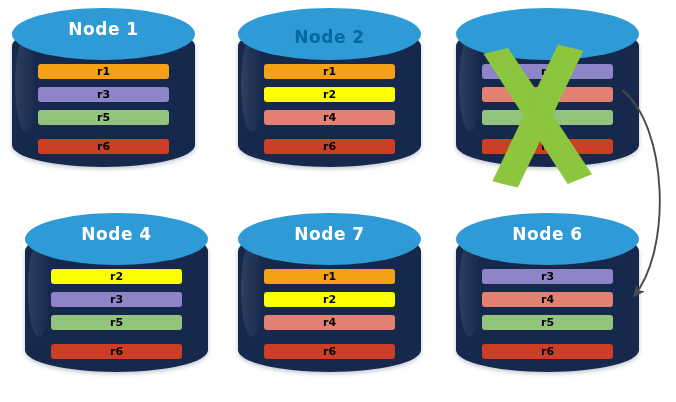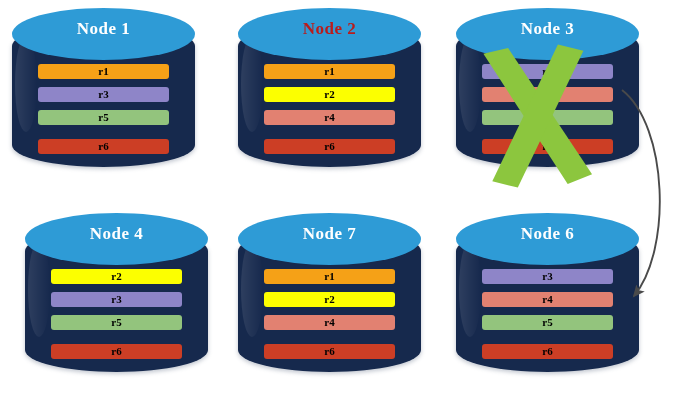--- a/index.html
+++ b/index.html
@@ -17,21 +17,20 @@
   #stage {
     position: absolute;
     left: 0; top: 0;
     width: 676px;
     height: 402px;
   }
   .node {
     position: absolute;
     width: 183px;
     height: 175px;
-    font-family: Liberation Serif, serif;
   }
   .cyl-body {
     position: absolute;
     left: 0;
     top: 16px;
     width: 183px;
     height: 143px;
     background: #16294d;
     border-radius: 50% / 22px;
     box-shadow: 0 2px 4px rgba(120,130,150,0.45);
@@ -115,33 +114,32 @@
         <div class="rec" style="background: rgb(245, 161, 23); color: rgb(0, 0, 0);">r1</div>
         <div class="rec" style="background: rgb(142, 133, 200); color: rgb(0, 0, 0);">r3</div>
         <div class="rec" style="background: rgb(147, 196, 125); color: rgb(0, 0, 0);">r5</div>
         <div class="rec" style="background: rgb(204, 62, 37); color: rgb(0, 0, 0);">r6</div>
       </div>
     </div>
     <div class="node" style="left: 238px; top: 8px;">
       <div class="cyl-body" style="background: rgb(22, 41, 77);"></div>
       <div class="cyl-sheen"></div>
       <div class="cyl-top" style="background: rgb(46, 155, 214);"></div>
-      <div class="node-title" style="color: #b91c1c;">Node  2</div>
+      <div class="node-title" style="color: #0369a1; margin-top: 8px;">Node  2</div>
       <div class="records">
         <div class="rec" style="background: rgb(245, 161, 23); color: rgb(0, 0, 0);">r1</div>
         <div class="rec" style="background: rgb(252, 255, 0); color: rgb(0, 0, 0);">r2</div>
         <div class="rec" style="background: rgb(226, 129, 113); color: rgb(0, 0, 0);">r4</div>
         <div class="rec" style="background: rgb(204, 62, 37); color: rgb(0, 0, 0);">r6</div>
       </div>
     </div>
     <div class="node" style="left: 456px; top: 8px;">
       <div class="cyl-body" style="background: rgb(22, 41, 77);"></div>
       <div class="cyl-sheen"></div>
       <div class="cyl-top" style="background: rgb(46, 155, 214);"></div>
-      <div class="node-title" style="color: rgb(255, 255, 255);">Node  3</div>
       <div class="records">
         <div class="rec" style="background: rgb(142, 133, 200); color: rgb(0, 0, 0);">r3</div>
         <div class="rec" style="background: rgb(226, 129, 113); color: rgb(0, 0, 0);">r4</div>
         <div class="rec" style="background: rgb(147, 196, 125); color: rgb(0, 0, 0);">r5</div>
         <div class="rec" style="background: rgb(204, 62, 37); color: rgb(0, 0, 0);">r6</div>
       </div>
       <div class="fail-x" style="left: 24px; top: 36px;"><svg width="116" height="148" viewBox="0 0 116 148">
           <g transform="rotate(-4 58 74)">
             <path d="M 8 6 L 33 2 L 108 134 L 83 142 Z" fill="#8cc63e"></path>
             <path d="M 83 2 L 108 10 L 33 142 L 8 134 Z" fill="#8cc63e"></path>

